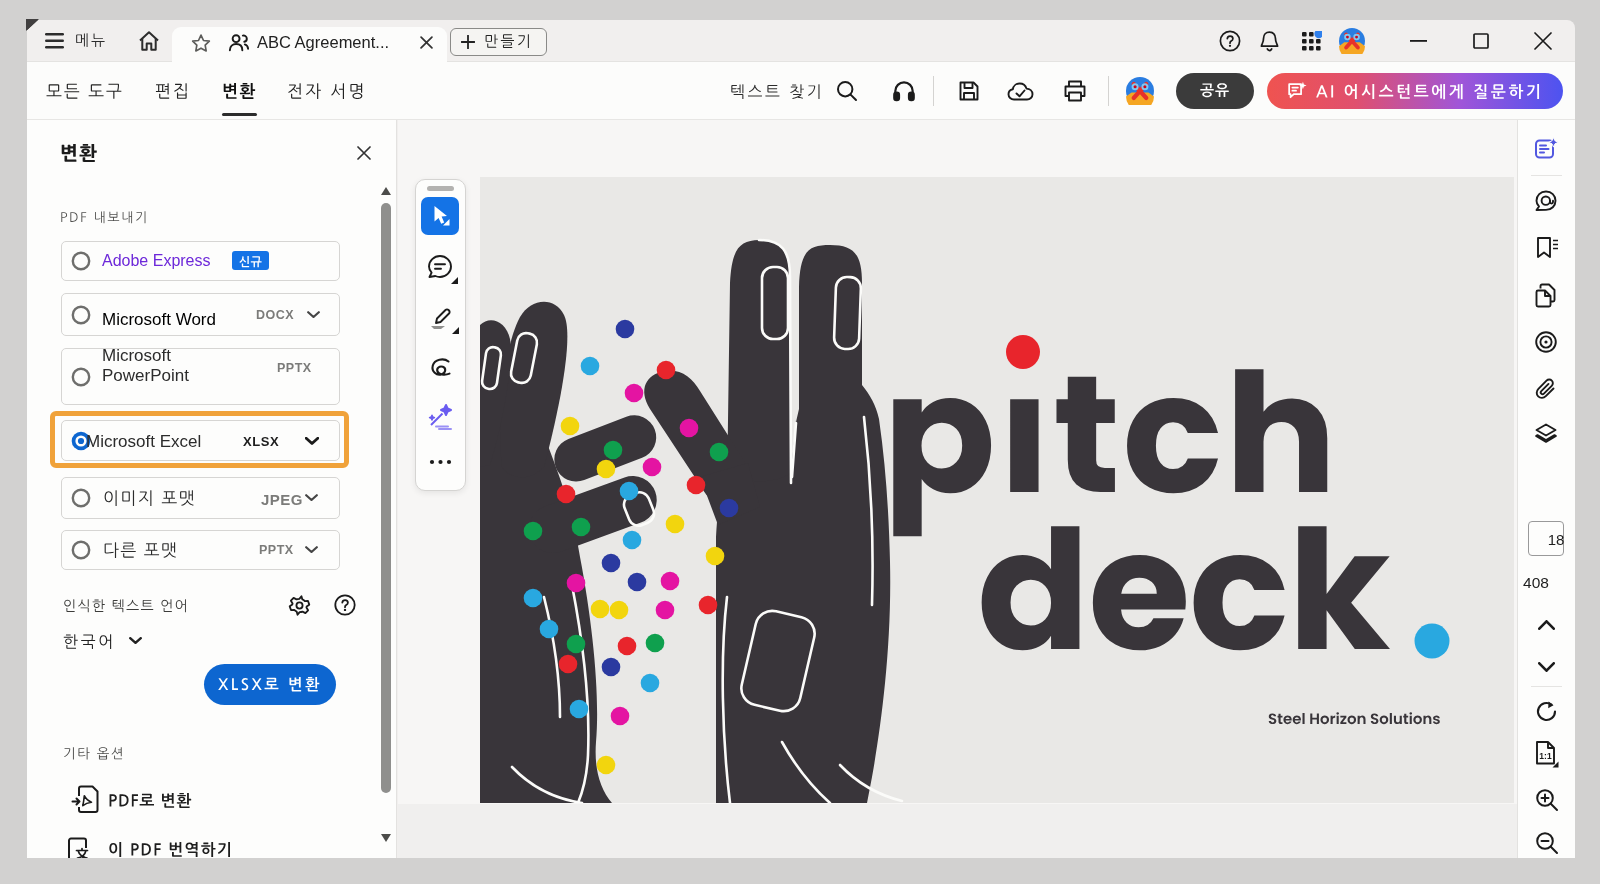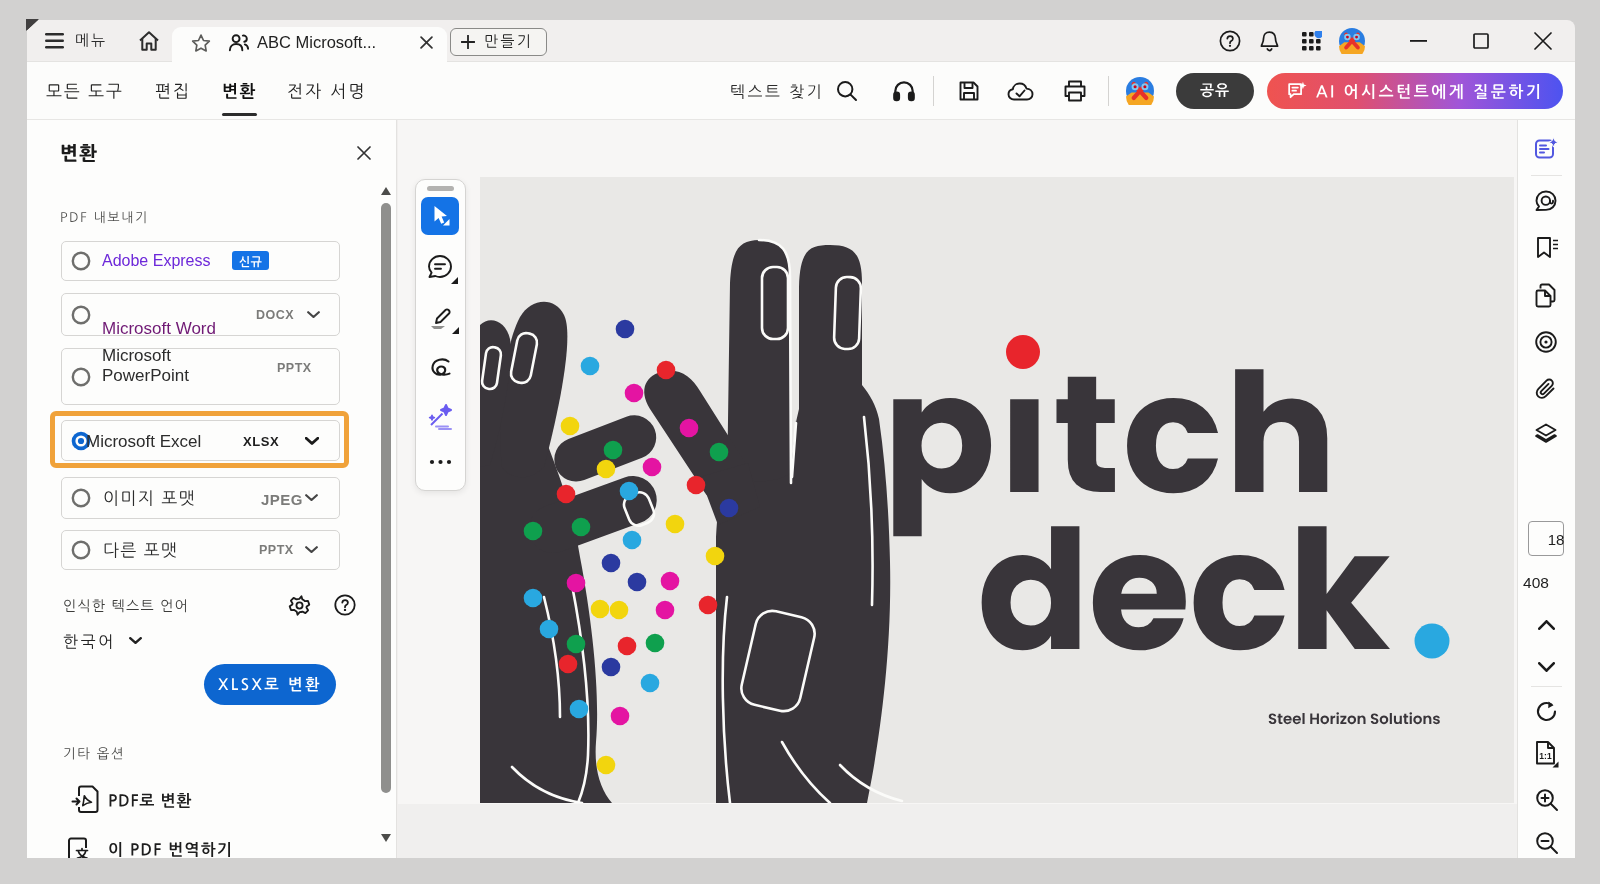--- a/index.html
+++ b/index.html
@@ -30,21 +30,21 @@
 <div class="abs" style="left:172px;top:27px;width:275px;height:35px;background:#fcfcfb;border-radius:9px 9px 0 0"></div>
 <svg class="ic" style="left:191px;top:33px" width="20" height="20" viewBox="0 0 24 24" fill="none" stroke="#5c5c5a" stroke-width="2" stroke-linejoin="round">
     <path d="M12,2.5 L15,9 L22,9.8 L17,14.6 L18.2,21.5 L12,18.2 L5.8,21.5 L7,14.6 L2,9.8 L9,9 Z"></path>
   </svg>
 <svg class="ic" style="left:227px;top:31px" width="23" height="23" viewBox="0 0 24 24" fill="none" stroke="#1b1b1b" stroke-width="2" stroke-linecap="round">
     <circle cx="9.5" cy="8" r="3.6"></circle>
     <path d="M3,20 C3,15.8 5.8,13.6 9.5,13.6 C13.2,13.6 16,15.8 16,20"></path>
     <path d="M16.5,4.8 C18.3,4.3 20.3,5.4 20.6,7.4 C20.9,9.4 19.5,10.9 18,11.2"></path>
     <path d="M18.6,14 C20.6,14.6 21.9,16.2 22,18.6"></path>
   </svg>
-<div class="abs" style="left:257px;top:33px;font-size:16.5px;color:#222;letter-spacing:0">ABC Microsoft...</div>
+<div class="abs" style="left:257px;top:33px;font-size:16.5px;color:#222;letter-spacing:0">ABC Agreement...</div>
 <svg class="ic" style="left:420px;top:36px" width="13" height="13" viewBox="0 0 12 12" stroke="#333" stroke-width="1.6" stroke-linecap="round">
     <path d="M1,1 L11,11 M11,1 L1,11"></path>
   </svg>
 <div class="abs" style="left:450px;top:28px;width:97px;height:28px;border:1px solid #8a8a88;border-radius:6px;background:#f5f4f2"></div>
 <svg class="ic" style="left:461px;top:35px" width="14" height="14" viewBox="0 0 14 14" stroke="#222" stroke-width="1.8" stroke-linecap="round">
     <path d="M7,0.5 V13.5 M0.5,7 H13.5"></path>
   </svg>
 <svg style="position:absolute;left:484.0px;top:34.4px" width="49" height="16" viewBox="0 -12.6 49 16">
     <path d="M1.5899999999999999 -10.485Q1.5899999999999999 -11.115 1.8299999999999998 -11.3325Q2.07 -11.549999999999999 2.73 -11.549999999999999H6.8549999999999995Q7.215 -11.549999999999999 7.432499999999999 -11.504999999999999Q7.6499999999999995 -11.459999999999999 7.7775 -11.34Q7.904999999999999 -11.219999999999999 7.949999999999999 -11.009999999999998Q7.995 -10.799999999999999 7.995 -10.485V-5.85Q7.995 -5.22 7.755 -5.0024999999999995Q7.515 -4.785 6.8549999999999995 -4.785H2.73Q2.37 -4.785 2.1525 -4.83Q1.9349999999999998 -4.875 1.8074999999999999 -5.0024999999999995Q1.68 -5.13 1.6349999999999998 -5.3325Q1.5899999999999999 -5.535 1.5899999999999999 -5.85ZM2.985 -10.65Q2.775 -10.65 2.7 -10.567499999999999Q2.625 -10.485 2.625 -10.26V-6.075Q2.625 -5.85 2.7 -5.7675Q2.775 -5.685 2.985 -5.685H6.6Q6.81 -5.685 6.885 -5.7675Q6.96 -5.85 6.96 -6.075V-10.26Q6.96 -10.485 6.885 -10.567499999999999Q6.81 -10.65 6.6 -10.65ZM11.549999999999999 -2.6399999999999997Q11.549999999999999 -2.4299999999999997 11.34 -2.4299999999999997H10.725Q10.514999999999999 -2.4299999999999997 10.514999999999999 -2.6399999999999997V-12.18Q10.514999999999999 -12.389999999999999 10.725 -12.389999999999999H11.34Q11.549999999999999 -12.389999999999999 11.549999999999999 -12.18V-7.89H13.62Q13.709999999999999 -7.89 13.7775 -7.8375Q13.844999999999999 -7.785 13.844999999999999 -7.694999999999999V-7.185Q13.844999999999999 -7.109999999999999 13.7775 -7.049999999999999Q13.709999999999999 -6.989999999999999 13.62 -6.989999999999999H11.549999999999999ZM12.225 0.99Q12.225 1.08 12.149999999999999 1.125Q12.075 1.17 12.0 1.17H4.365Q3.6599999999999997 1.17 3.4425 0.8999999999999999Q3.225 0.63 3.225 0.015V-2.9099999999999997Q3.225 -3.12 3.435 -3.12H4.05Q4.26 -3.12 4.26 -2.9099999999999997V-0.045Q4.26 0.16499999999999998 4.3275 0.2175Q4.395 0.27 4.6049999999999995 0.27H12.0Q12.075 0.27 12.149999999999999 0.3225Q12.225 0.375 12.225 0.44999999999999996Z M29.824999999999996 -6.555Q29.9 -6.555 29.974999999999998 -6.5024999999999995Q30.049999999999997 -6.45 30.049999999999997 -6.359999999999999V-5.85Q30.049999999999997 -5.7749999999999995 29.974999999999998 -5.715Q29.9 -5.654999999999999 29.824999999999996 -5.654999999999999H17.075Q16.985 -5.654999999999999 16.917499999999997 -5.715Q16.849999999999998 -5.7749999999999995 16.849999999999998 -5.85V-6.359999999999999Q16.849999999999998 -6.45 16.917499999999997 -6.5024999999999995Q16.985 -6.555 17.075 -6.555ZM28.084999999999997 -8.115Q28.084999999999997 -7.904999999999999 27.89 -7.904999999999999H20.119999999999997Q19.459999999999997 -7.904999999999999 19.22 -8.122499999999999Q18.979999999999997 -8.34 18.979999999999997 -8.969999999999999V-11.309999999999999Q18.979999999999997 -11.94 19.22 -12.157499999999999Q19.459999999999997 -12.375 20.119999999999997 -12.375H27.784999999999997Q27.979999999999997 -12.375 27.979999999999997 -12.18V-11.684999999999999Q27.979999999999997 -11.475 27.784999999999997 -11.475H20.375Q20.165 -11.475 20.089999999999996 -11.392499999999998Q20.014999999999997 -11.309999999999999 20.014999999999997 -11.084999999999999V-9.195Q20.014999999999997 -8.985 20.089999999999996 -8.895Q20.165 -8.805 20.375 -8.805H27.89Q28.084999999999997 -8.805 28.084999999999997 -8.61ZM28.25 1.17Q28.25 1.2449999999999999 28.182499999999997 1.2974999999999999Q28.115 1.3499999999999999 28.055 1.3499999999999999H20.075Q19.369999999999997 1.3499999999999999 19.152499999999996 1.0875Q18.935 0.825 18.935 0.195V-0.885Q18.935 -1.515 19.197499999999998 -1.7325Q19.459999999999997 -1.95 20.134999999999998 -1.95H26.585Q26.794999999999998 -1.95 26.854999999999997 -2.01Q26.915 -2.07 26.915 -2.295V-3.135Q26.915 -3.36 26.862499999999997 -3.42Q26.81 -3.48 26.599999999999998 -3.48H19.115Q19.04 -3.48 18.972499999999997 -3.525Q18.904999999999998 -3.57 18.904999999999998 -3.645V-4.17Q18.904999999999998 -4.245 18.972499999999997 -4.29Q19.04 -4.335 19.115 -4.335H26.75Q27.11 -4.335 27.335 -4.2825Q27.56 -4.2299999999999995 27.695 -4.109999999999999Q27.83 -3.9899999999999998 27.8825 -3.7725Q27.935 -3.5549999999999997 27.935 -3.2399999999999998V-2.16Q27.935 -1.53 27.6725 -1.3125Q27.409999999999997 -1.095 26.735 -1.095H20.27Q20.06 -1.095 20.0075 -1.035Q19.955 -0.975 19.955 -0.75V0.135Q19.955 0.345 20.015 0.4125Q20.075 0.48 20.284999999999997 0.48H28.04Q28.115 0.48 28.182499999999997 0.5249999999999999Q28.25 0.57 28.25 0.645Z M44.875 1.23Q44.875 1.44 44.665 1.44H44.05Q43.839999999999996 1.44 43.839999999999996 1.23V-12.18Q43.839999999999996 -12.389999999999999 44.05 -12.389999999999999H44.665Q44.875 -12.389999999999999 44.875 -12.18ZM40.855 -10.185Q40.779999999999994 -8.895 40.345 -7.6499999999999995Q39.91 -6.404999999999999 39.137499999999996 -5.272499999999999Q38.364999999999995 -4.14 37.277499999999996 -3.1725Q36.19 -2.205 34.809999999999995 -1.47Q34.614999999999995 -1.365 34.525 -1.515L34.195 -2.04Q34.089999999999996 -2.2199999999999998 34.254999999999995 -2.295Q35.529999999999994 -2.955 36.512499999999996 -3.8024999999999998Q37.495 -4.6499999999999995 38.192499999999995 -5.64Q38.89 -6.63 39.295 -7.725Q39.699999999999996 -8.82 39.805 -9.975Q39.834999999999994 -10.2 39.74499999999999 -10.282499999999999Q39.654999999999994 -10.365 39.44499999999999 -10.365H34.675Q34.495 -10.365 34.495 -10.559999999999999V-11.084999999999999Q34.495 -11.264999999999999 34.675 -11.264999999999999H39.73Q40.434999999999995 -11.264999999999999 40.66 -11.0025Q40.885 -10.74 40.855 -10.185Z" fill="#222"></path>
   </svg>
@@ -171,21 +171,21 @@
   </svg>
 <div class="abs" style="left:102px;top:252px;font-size:16px;color:#6d28d9">Adobe Express</div>
 <div class="abs" style="left:232px;top:251px;width:37px;height:19px;background:#1473e6;border-radius:3px"></div>
 <svg style="position:absolute;left:238.9px;top:255.9px" width="23" height="13" viewBox="0 -10.1 23 13">
     <path d="M1.428 -3.336Q1.272 -3.24 1.1880000000000002 -3.2640000000000002Q1.104 -3.2880000000000003 1.032 -3.372L0.54 -3.936Q0.42 -4.0680000000000005 0.44999999999999996 -4.158Q0.48 -4.248 0.588 -4.32Q1.26 -4.776 1.7640000000000002 -5.286Q2.2680000000000002 -5.796 2.6100000000000003 -6.42Q2.952 -7.0440000000000005 3.1260000000000003 -7.806Q3.3000000000000003 -8.568 3.3000000000000003 -9.528Q3.3000000000000003 -9.612 3.3600000000000003 -9.678Q3.42 -9.744 3.48 -9.744L4.5360000000000005 -9.684000000000001Q4.692 -9.684000000000001 4.692 -9.504Q4.692 -9.0 4.65 -8.538Q4.6080000000000005 -8.076 4.524 -7.656000000000001Q4.668 -7.152 4.9559999999999995 -6.6899999999999995Q5.244 -6.228 5.598 -5.843999999999999Q5.952 -5.46 6.336 -5.16Q6.72 -4.86 7.0680000000000005 -4.68Q7.248 -4.5840000000000005 7.1160000000000005 -4.392L6.66 -3.744Q6.54 -3.564 6.348 -3.672Q5.5920000000000005 -4.0440000000000005 4.974 -4.656000000000001Q4.356 -5.268 3.948 -6.0120000000000005Q3.528 -5.22 2.904 -4.566Q2.2800000000000002 -3.912 1.428 -3.336ZM10.152000000000001 0.96Q10.152000000000001 1.032 10.098 1.068Q10.044 1.104 9.984 1.104H3.696Q3.156 1.104 2.97 0.912Q2.7840000000000003 0.72 2.7840000000000003 0.252V-2.484Q2.7840000000000003 -2.544 2.838 -2.598Q2.892 -2.652 2.952 -2.652H3.996Q4.0680000000000005 -2.652 4.122 -2.598Q4.176 -2.544 4.176 -2.484V-0.24Q4.176 -0.12 4.224 -0.08399999999999999Q4.272 -0.048 4.404 -0.048H9.984Q10.044 -0.048 10.098 0.0Q10.152000000000001 0.048 10.152000000000001 0.108ZM9.78 -2.16Q9.78 -2.004 9.624 -2.004H8.556000000000001Q8.4 -2.004 8.4 -2.172V-9.948Q8.4 -10.104000000000001 8.556000000000001 -10.104000000000001H9.624Q9.78 -10.104000000000001 9.78 -9.948Z M20.988 -8.904Q20.988 -7.74 20.868000000000002 -6.732Q20.748 -5.724 20.532 -4.8H22.428Q22.488 -4.8 22.548000000000002 -4.74Q22.608 -4.68 22.608 -4.62V-3.8280000000000003Q22.608 -3.7680000000000002 22.548000000000002 -3.708Q22.488 -3.648 22.428 -3.648H19.836V1.032Q19.836 1.2 19.668 1.2H18.624000000000002Q18.456 1.2 18.456 1.032V-3.648H15.948V1.032Q15.948 1.2 15.780000000000001 1.2H14.736Q14.568 1.2 14.568 1.032V-3.648H11.976Q11.904 -3.648 11.856 -3.708Q11.808 -3.7680000000000002 11.808 -3.8280000000000003V-4.62Q11.808 -4.692 11.856 -4.746Q11.904 -4.8 11.976 -4.8H19.212Q19.38 -5.532 19.5 -6.474Q19.62 -7.416 19.62 -8.352Q19.62 -8.52 19.536 -8.562000000000001Q19.451999999999998 -8.604000000000001 19.284 -8.604000000000001H13.5Q13.44 -8.604000000000001 13.379999999999999 -8.646Q13.32 -8.688 13.32 -8.748V-9.612Q13.32 -9.684000000000001 13.379999999999999 -9.72Q13.44 -9.756 13.5 -9.756H20.195999999999998Q20.58 -9.756 20.784 -9.552Q20.988 -9.348 20.988 -8.904Z" fill="#fff"></path>
   </svg>
 <div class="abs" style="left:61px;top:293px;width:279px;height:43px;background:#fdfdfc;border:1px solid #d6d5d3;border-radius:5px"></div>
 <svg class="ic" style="left:71px;top:304.5px" width="20" height="20" viewBox="0 0 20 20">
     <circle cx="10" cy="10" r="8.2" fill="none" stroke="#6e6e6c" stroke-width="2.4"></circle>
   </svg>
-<div class="abs" style="left:102px;top:319px;font-size:17px;color:#701a75">Microsoft Word</div>
+<div class="abs" style="left:102px;top:310px;font-size:17px;color:#000000">Microsoft Word</div>
 <div class="abs" style="left:256px;top:308px;font-size:12.5px;font-weight:bold;color:#7b7b79;letter-spacing:0.5px">DOCX</div>
 <svg class="ic" style="left:306.5px;top:311.4px" width="13" height="7" viewBox="0 0 13 7" fill="none" stroke="#454545" stroke-width="2.2" stroke-linecap="round" stroke-linejoin="round">
     <path d="M1.2,1.2 L6.5,5.95 L11.8,1.2"></path>
   </svg>
 <div class="abs" style="left:61px;top:348px;width:279px;height:57px;background:#fdfdfc;border:1px solid #d6d5d3;border-radius:5px"></div>
 <svg class="ic" style="left:71px;top:366.5px" width="20" height="20" viewBox="0 0 20 20">
     <circle cx="10" cy="10" r="8.2" fill="none" stroke="#6e6e6c" stroke-width="2.4"></circle>
   </svg>
 <div class="abs" style="left:102px;top:346px;font-size:17px;color:#2c2c2c;line-height:20px">Microsoft<br>PowerPoint</div>
 <div class="abs" style="left:277px;top:361px;font-size:12.5px;font-weight:bold;color:#7b7b79;letter-spacing:0.5px">PPTX</div>

